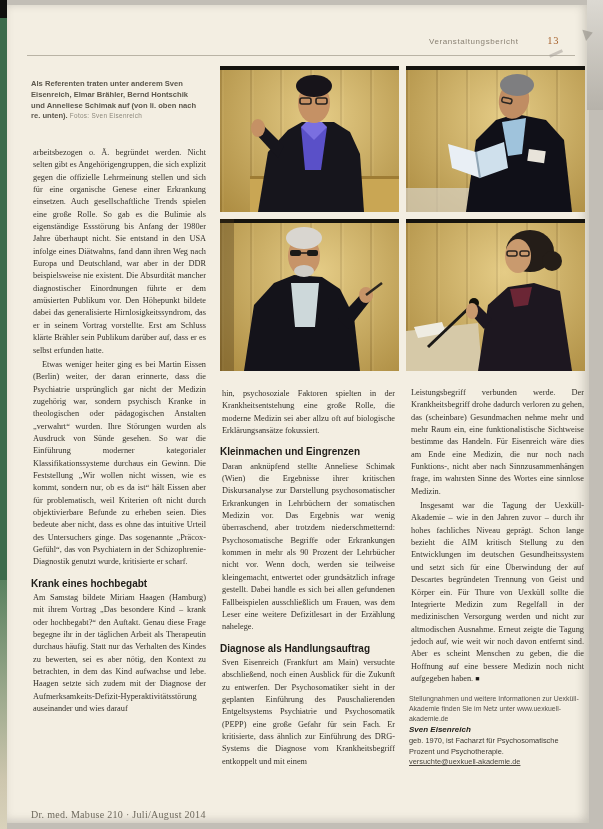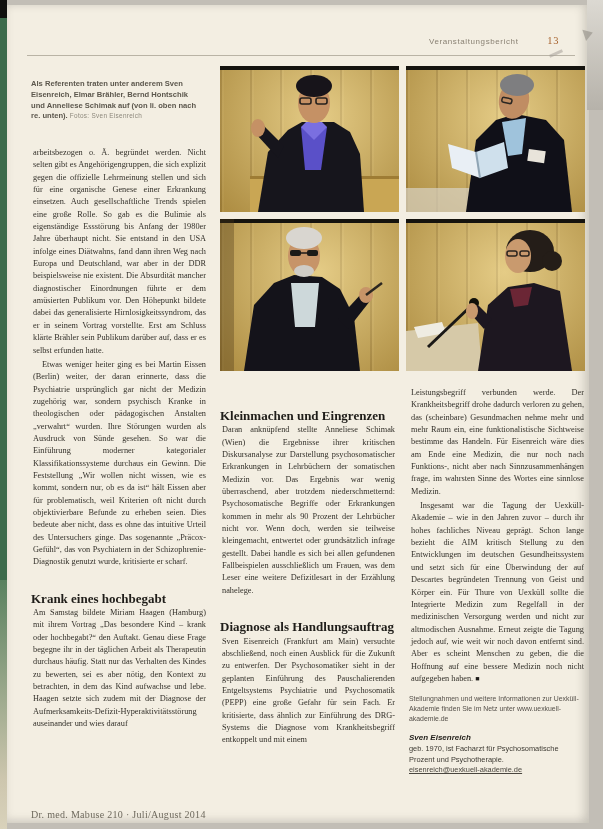--- a/index.html
+++ b/index.html
@@ -29,28 +29,28 @@
          background-image:radial-gradient(circle at 55% 35%, rgba(255,240,190,.45), rgba(90,60,15,.28) 95%),
          repeating-linear-gradient(90deg, rgba(110,80,25,.28) 0 2px, rgba(255,230,160,.12) 2px 4px, transparent 4px 30px);}
   .photo svg{display:block;width:100%;height:100%;}
   .ph-r1{width:179px;height:146px;}
   .ph-r2{width:179px;height:152px;}
 
   
   .col{position:absolute;overflow:hidden;font-size:8.3px;line-height:12.35px;color:#33302a;text-align:justify;hyphens:auto;}
   .col p{margin:2px;}
   .col p.ind{text-indent:9px;}
-  .col h3{margin:24px 0 2px 0;font-family:Liberation Serif, serif;font-size:13px;color:#1f1d19;}
+  .col h3{margin:9px 0 2px 0;font-family:Liberation Sans, sans-serif;font-size:10px;color:#1f1d19;}
   .col1{left:24px;top:140px;width:177px;height:656px;}
   .col2{left:213px;top:381px;width:177px;height:415px;}
   .col3{left:402px;top:380px;width:177px;height:415px;}
   .endmark{font-size:7px;color:#1f1d19;letter-spacing:2px;}
 
   .note{margin-top:9px;font-family:"Liberation Sans",sans-serif;font-size:6.9px;line-height:1.45;color:#55504a;text-align:left;}
-  .author{margin-top:8px;font-family:"Liberation Sans",sans-serif;font-size:7.4px;line-height:1.45;color:#3c3932;text-align:left;}
+  .author{margin-top:0;font-family:"Liberation Sans",sans-serif;font-size:7.4px;line-height:1.45;color:#3c3932;text-align:left;}
   .author .aname{font-weight:bold;font-style:italic;font-size:8px;color:#26231e;}
   .author .amail{text-decoration:underline;color:#4a463f;}
 
   
   .footer{position:absolute;left:24px;top:804px;font-size:10px;color:#6e695d;letter-spacing:.3px;}
 </style>
 </head>
 <body>
 
 <div class="scan">
@@ -150,34 +150,35 @@
     </div>
 
     <div class="col col1">
       <p>arbeitsbezogen o. Ä. begründet werden. Nicht selten gibt es Angehörigengruppen, die sich explizit gegen die offizielle Lehrmeinung stellen und sich für eine organische Genese einer Erkrankung einsetzen. Auch gesellschaftliche Trends spielen eine große Rolle. So gab es die Bulimie als eigenständige Essstörung bis Anfang der 1980er Jahre überhaupt nicht. Sie entstand in den USA infolge eines Diätwahns, fand dann ihren Weg nach Europa und Deutschland, war aber in der DDR beispielsweise nie existent. Die Absurdität mancher diagnostischer Einordnungen führte er dem amüsierten Publikum vor. Den Höhepunkt bildete dabei das generalisierte Hirnlosigkeitssyndrom, das er in seinem Vortrag vorstellte. Erst am Schluss klärte Brähler sein Publikum darüber auf, dass er es selbst erfunden hatte.</p>
       <p class="ind">Etwas weniger heiter ging es bei Martin Eissen (Berlin) weiter, der daran erinnerte, dass die Psychiatrie ursprünglich gar nicht der Medizin zugehörig war, sondern psychisch Kranke in theologischen oder pädagogischen Anstalten „verwahrt“ wurden. Ihre Störungen wurden als Ausdruck von Sünde gesehen. So war die Einführung moderner kategorialer Klassifikationssysteme durchaus ein Gewinn. Die Feststellung „Wir wollen nicht wissen, wie es kommt, sondern nur, ob es da ist“ hält Eissen aber für problematisch, weil Kriterien oft nicht durch objektivierbare Befunde zu erheben seien. Dies bedeute aber nicht, dass es ohne das intuitive Urteil des Untersuchers ginge. Das sogenannte „Präcox-Gefühl“, das von Psychiatern in der Schizophrenie-Diagnostik genutzt wurde, kritisierte er scharf.</p>
       <h3>Krank eines hochbegabt</h3>
       <p>Am Samstag bildete Miriam Haagen (Hamburg) mit ihrem Vortrag „Das besondere Kind – krank oder hochbegabt?“ den Auftakt. Genau diese Frage begegne ihr in der täglichen Arbeit als Therapeutin durchaus häufig. Statt nur das Verhalten des Kindes zu bewerten, sei es aber nötig, den Kontext zu betrachten, in dem das Kind aufwachse und lebe. Haagen setzte sich zudem mit der Diagnose der Aufmerksamkeits-Defizit-Hyperaktivitätsstörung auseinander und wies darauf</p>
     </div>
 
     <div class="col col2">
+      <p>hin, psychosoziale Faktoren spielten in der Krankheitsentstehung eine große Rolle, die moderne Medizin sei aber allzu oft auf biologische Erklärungsansätze fokussiert.</p>
       <h3>Kleinmachen und Eingrenzen</h3>
       <p>Daran anknüpfend stellte Anneliese Schimak (Wien) die Ergebnisse ihrer kritischen Diskursanalyse zur Darstellung psychosomatischer Erkrankungen in Lehrbüchern der somatischen Medizin vor. Das Ergebnis war wenig überraschend, aber trotzdem niederschmetternd: Psychosomatische Begriffe oder Erkrankungen kommen in mehr als 90 Prozent der Lehrbücher nicht vor. Wenn doch, werden sie teilweise kleingemacht, entwertet oder grundsätzlich infrage gestellt. Dabei handle es sich bei allen gefundenen Fallbeispielen ausschließlich um Frauen, was dem Leser eine weitere Defizitlesart in der Erzählung nahelege.</p>
       <h3>Diagnose als Handlungsauftrag</h3>
       <p>Sven Eisenreich (Frankfurt am Main) versuchte abschließend, noch einen Ausblick für die Zukunft zu entwerfen. Der Psychosomatiker sieht in der geplanten Einführung des Pauschalierenden Entgeltsystems Psychiatrie und Psychosomatik (PEPP) eine große Gefahr für sein Fach. Er kritisierte, dass ähnlich zur Einführung des DRG-Systems die Diagnose vom Krankheitsbegriff entkoppelt und mit einem</p>
     </div>
 
     <div class="col col3">
       <p>Leistungsbegriff verbunden werde. Der Krankheitsbegriff drohe dadurch verloren zu gehen, das (scheinbare) Gesundmachen nehme mehr und mehr Raum ein, eine funktionalistische Sichtweise bestimme das Handeln. Für Eisenreich wäre dies am Ende eine Medizin, die nur noch nach Funktions-, nicht aber nach Sinnzusammenhängen frage, im wahrsten Sinne des Wortes eine sinnlose Medizin.</p>
       <p class="ind"><span>Insgesamt war die Tagung der Uexküll-Akademie – wie in den Jahren zuvor – durch ihr hohes fachliches Niveau geprägt. Schon lange bezieht die AIM kritisch Stellung zu den Entwicklungen im deutschen Gesundheitssystem und setzt sich für eine Überwindung der auf Descartes begründeten Trennung von Geist und Körper ein. Für Thure von Uexküll sollte die Integrierte Medizin zum Regelfall in der medizinischen Versorgung werden und nicht zur altmodischen Ausnahme. Erneut zeigte die Tagung jedoch auf, wie weit wir noch davon entfernt sind. Aber es scheint Menschen zu geben, die die Hoffnung auf eine bessere Medizin noch nicht aufgegeben haben.</span> <span class="endmark">■</span></p>
       <div class="note">Stellungnahmen und weitere Informationen zur Uexküll-Akademie finden Sie im Netz unter www.uexkuell-akademie.de</div>
       <div class="author">
         <div class="aname">Sven Eisenreich</div>
         <div>geb. 1970, ist Facharzt für Psychosomatische Prozent und Psychotherapie.</div>
-        <div class="amail">eisenreich@uexkuell-akademie.de</div>
+        <div class="amail">versuchte@uexkuell-akademie.de</div>
       </div>
     </div>
 
     <div class="footer">Dr. med. Mabuse 210 · Juli/August 2014</div>
   </div>
 
   <div class="spine"></div>
   <div class="curl"></div>
   <div class="curl-arrow"></div>
   <div class="curl-arrow2"></div>

